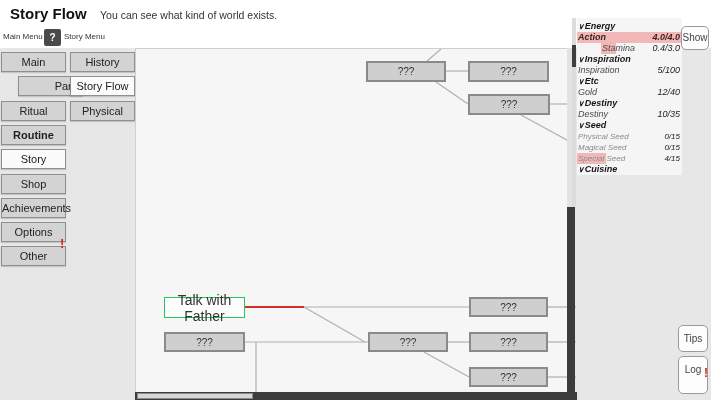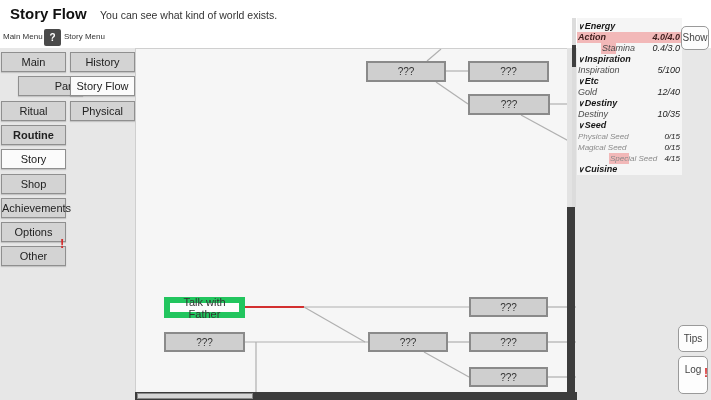--- a/index.html
+++ b/index.html
@@ -23,21 +23,21 @@
             cursor:pointer; box-shadow:0 1px 1px rgba(0,0,0,.15); }
   .navbtn.selected { background:#fbfbfb; }
   .alert-mark { position:absolute; color:#d62b2b; font-weight:bold; font-size:13px; z-index:30; }
 
   .canvas { position:absolute; left:135px; top:48px; width:440px; height:344px; background:#f6f6f6;
             border-left:1px solid #cfcfcf; border-top:1px solid #cfcfcf; }
   .canvas svg { position:absolute; left:0; top:0; }
   .flownode { position:absolute; background:#cfcfcf; border:2px solid #8a8a8a; color:#333;
               font-size:10px; text-align:center; display:flex; align-items:center; justify-content:center;
               cursor:pointer; }
-  .flownode.revealed { background:#fdfdfd; border:6px solid #22c55e; font-size:11px; }
+  .flownode.revealed { background:#fdfdfd; border:1px solid #22c55e; font-size:14px; }
 
   .v-track-light { position:absolute; left:567px; top:48px; width:8px; height:159px; background:#e3e3e3; }
   .v-thumb-dark  { position:absolute; left:567px; top:207px; width:8px; height:185px; background:#3c3c3c; }
   .h-track-dark  { position:absolute; left:135px; top:392px; width:442px; height:8px; background:#3c3c3c; }
   .h-thumb-light { position:absolute; left:137px; top:393px; width:116px; height:6px; background:#d6d6d6;
                    border:1px solid #8a8a8a; }
 
   .stats-panel { position:absolute; left:577px; top:18px; width:105px; background:#f5f5f5; padding-top:3px; }
   .stat-row { position:relative; height:11px; line-height:11px; font-size:9px; color:#4a4a4a;
               padding:0 3px 0 1px; white-space:nowrap;font-style:italic; }
@@ -130,21 +130,21 @@
     <div class="stat-row stat" style="background: linear-gradient(to right, rgb(242, 184, 184) 18%, transparent 18%); margin-left: 24px;"><span>Stamina</span><span class="val">0.4/3.0</span></div>
     <div class="stat-row header"><span class="chev">∨</span>Inspiration</div>
     <div class="stat-row stat"><span>Inspiration</span><span class="val">5/100</span></div>
     <div class="stat-row header"><span class="chev">∨</span>Etc</div>
     <div class="stat-row stat"><span>Gold</span><span class="val">12/40</span></div>
     <div class="stat-row header"><span class="chev">∨</span>Destiny</div>
     <div class="stat-row stat"><span>Destiny</span><span class="val">10/35</span></div>
     <div class="stat-row header"><span class="chev">∨</span>Seed</div>
     <div class="stat-row substat"><span>Physical Seed</span><span class="val">0/15</span></div>
     <div class="stat-row substat"><span>Magical Seed</span><span class="val">0/15</span></div>
-    <div class="stat-row substat" style="background: linear-gradient(to right, rgb(242, 184, 184) 28%, transparent 28%); margin-left: 32px;"><span>Special Seed</span><span class="val">4/15</span></div>
+    <div class="stat-row substat" style="background: linear-gradient(to right, rgb(242, 184, 184) 28%, transparent 28%);"><span>Special Seed</span><span class="val">4/15</span></div>
     <div class="stat-row header"><span class="chev">∨</span>Cuisine</div>
   </div>
 <div class="panel-scroll-track"></div>
 <div class="panel-scroll-thumb"></div>
 
 <div class="cornerbtn" id="showBtn">Show</div>
 <div class="cornerbtn" id="tipsBtn">Tips</div>
 <div class="cornerbtn" id="logBtn">Log<span class="alert-mark" style="right: -1px; left: auto; top: 4px; position: absolute; font-size: 12px;">!</span></div>
 
 </body></html>

